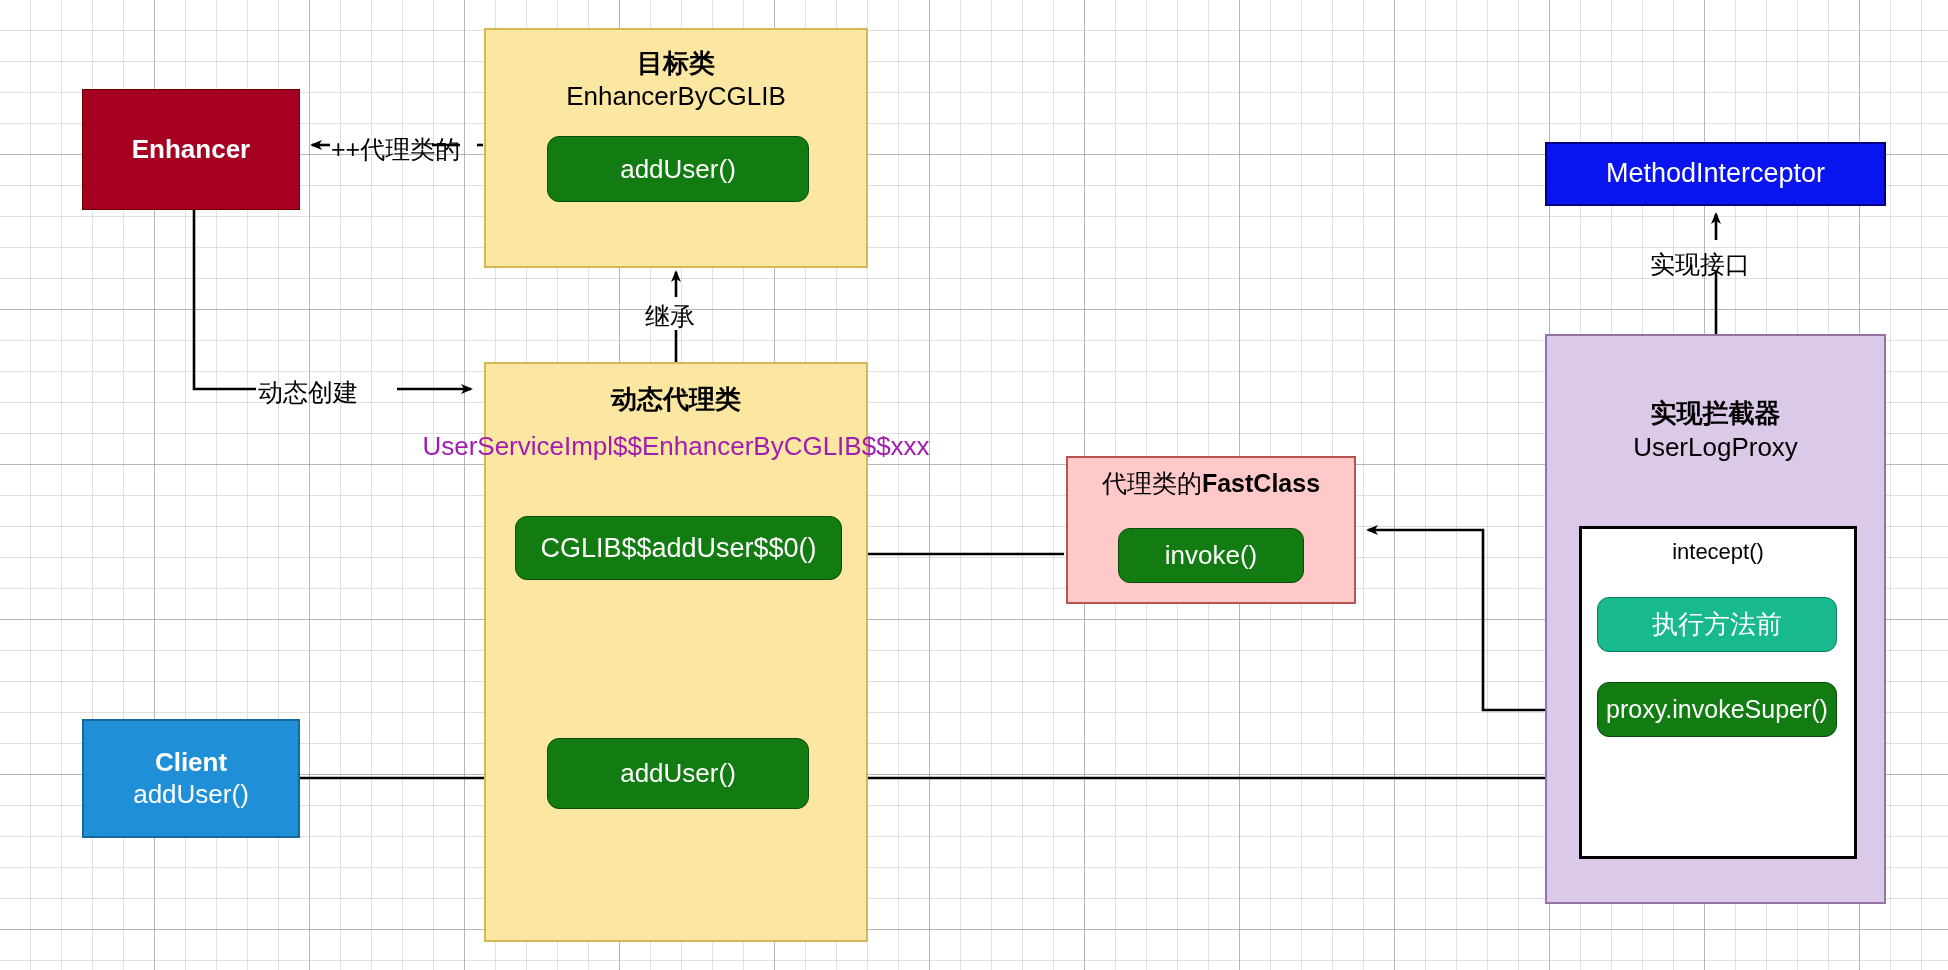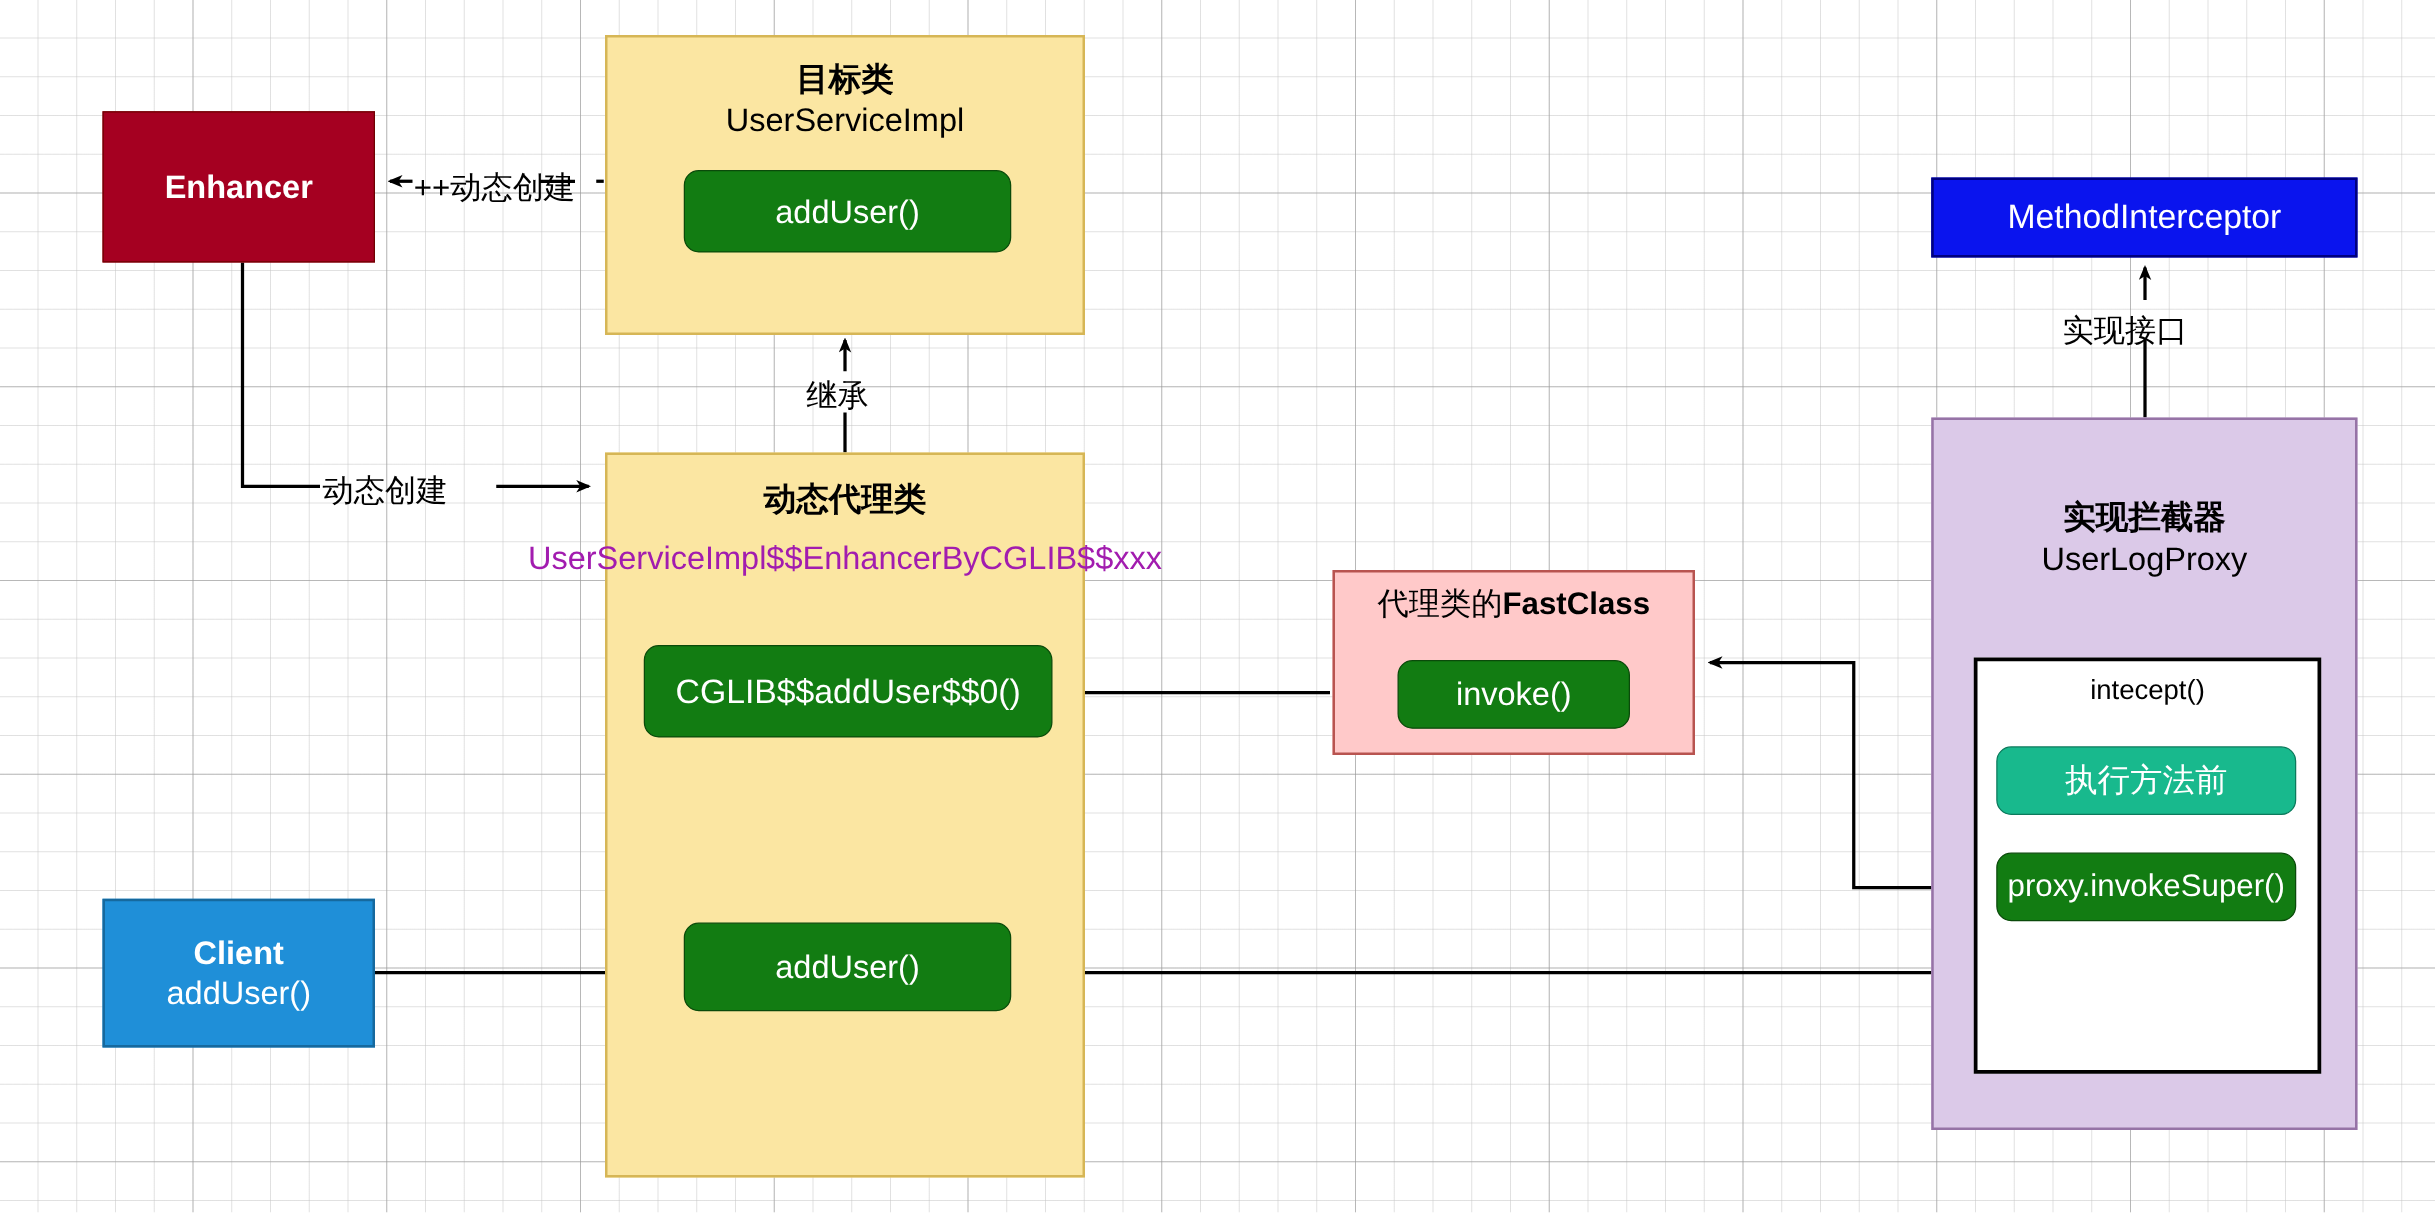--- a/index.html
+++ b/index.html
@@ -80,21 +80,21 @@
   }
   .pill-green {
     background: #127c12;
     border: 1.5px solid #0a4a0a;
   }
   .pill-teal {
     background: #18b98d;
     border: 1.5px solid #0c7a5c;
   }
   .p-target-adduser { left: 547px; top: 136px; width: 262px; height: 66px; }
-  .p-cglib        { left: 515px; top: 516px; width: 327px; height: 74px; font-size: 27px; justify-content: center; }
+  .p-cglib        { left: 515px; top: 516px; width: 327px; height: 64px; font-size: 27px; justify-content: center; }
   .p-proxy-adduser{ left: 547px; top: 738px; width: 262px; height: 71px; }
   
   .n-fastclass {
     left: 1066px; top: 456px; width: 290px; height: 148px;
     background: #ffc9c9;
     border: 2px solid #b85450;
     justify-content: flex-start;
     padding-top: 11px;
   }
   .n-fastclass .t1 { font-size: 25px; color: #000; }
@@ -207,21 +207,21 @@
       <line x1="809" y1="778" x2="1586" y2="778" stroke="#000" stroke-width="2.6" marker-end="url(#arrow)"></line>
     </g>
   </svg>
 
   <div class="node n-enhancer">
     <span>Enhancer</span>
   </div>
 
   <div class="node n-target">
     <span class="t1">目标类</span>
-    <span class="t2">UserServiceImpl</span>
+    <span class="t2">EnhancerByCGLIB</span>
   </div>
   <div class="pill pill-green p-target-adduser">
     <span>addUser()</span>
   </div>
 
   <div class="node n-proxy">
     <span class="t1">动态代理类</span>
     <span class="t2">UserServiceImpl$$EnhancerByCGLIB$$xxx</span>
   </div>
   <div class="pill pill-green p-cglib">
@@ -255,21 +255,21 @@
   </div>
   <div class="pill pill-teal p-before">
     <span>执行方法前</span>
   </div>
 
   <div class="node n-client">
     <span class="t1">Client</span>
     <span class="t2">addUser()</span>
   </div>
 
-  <div class="edge-label lbl-other">+<span>+动态创建</span></div>
+  <div class="edge-label lbl-other">+<span>+代理类的</span></div>
 
   <div class="edge-label lbl-create">动态创建</div>
 
   <div class="edge-label lbl-inherit">继承</div>
 
   <div class="edge-label lbl-impl">实现接口</div>
 
 </div>
 
 </body></html>

